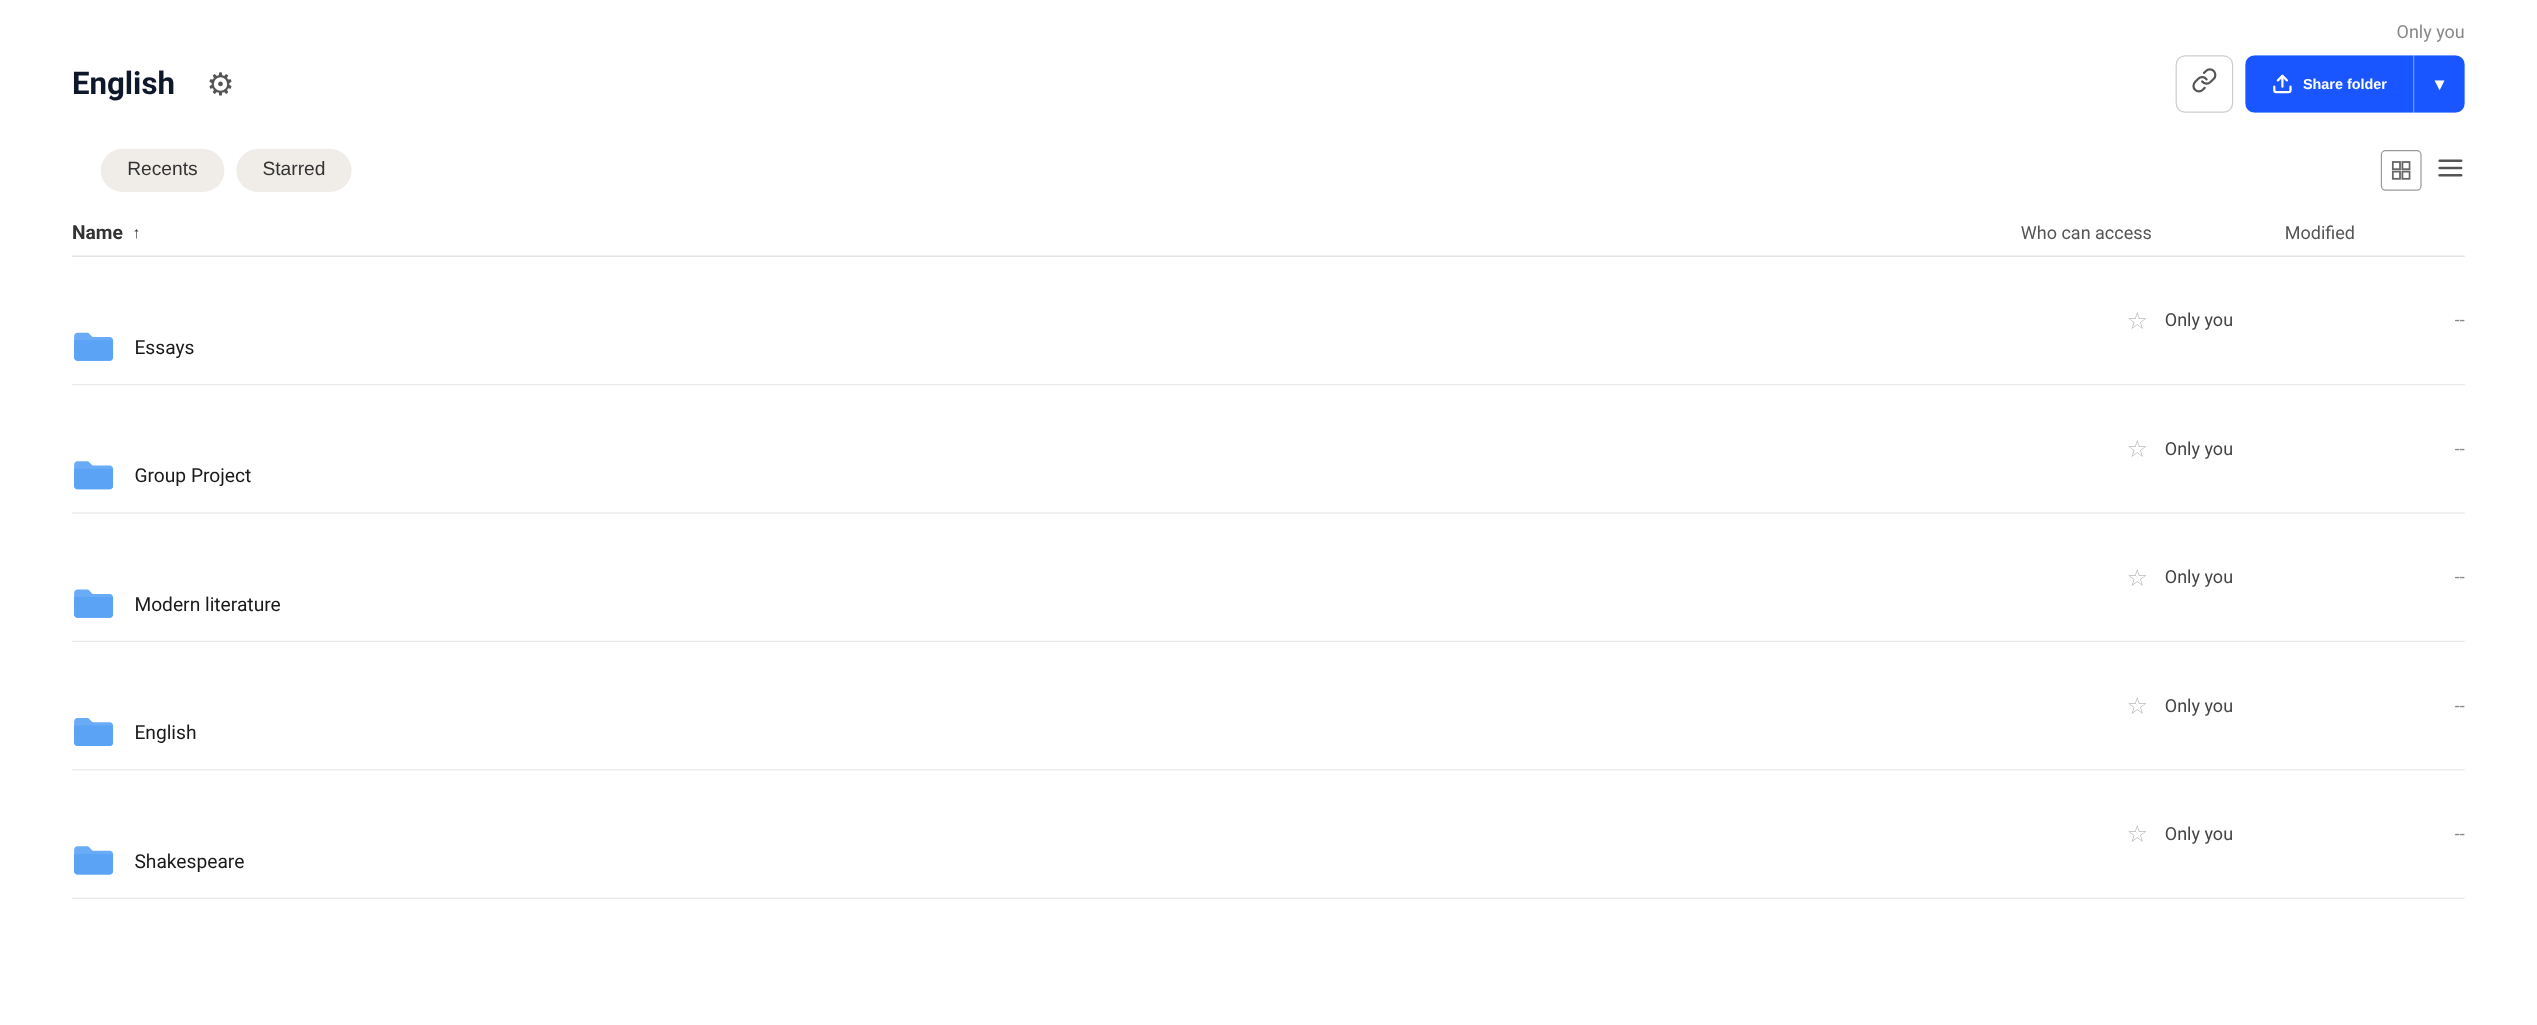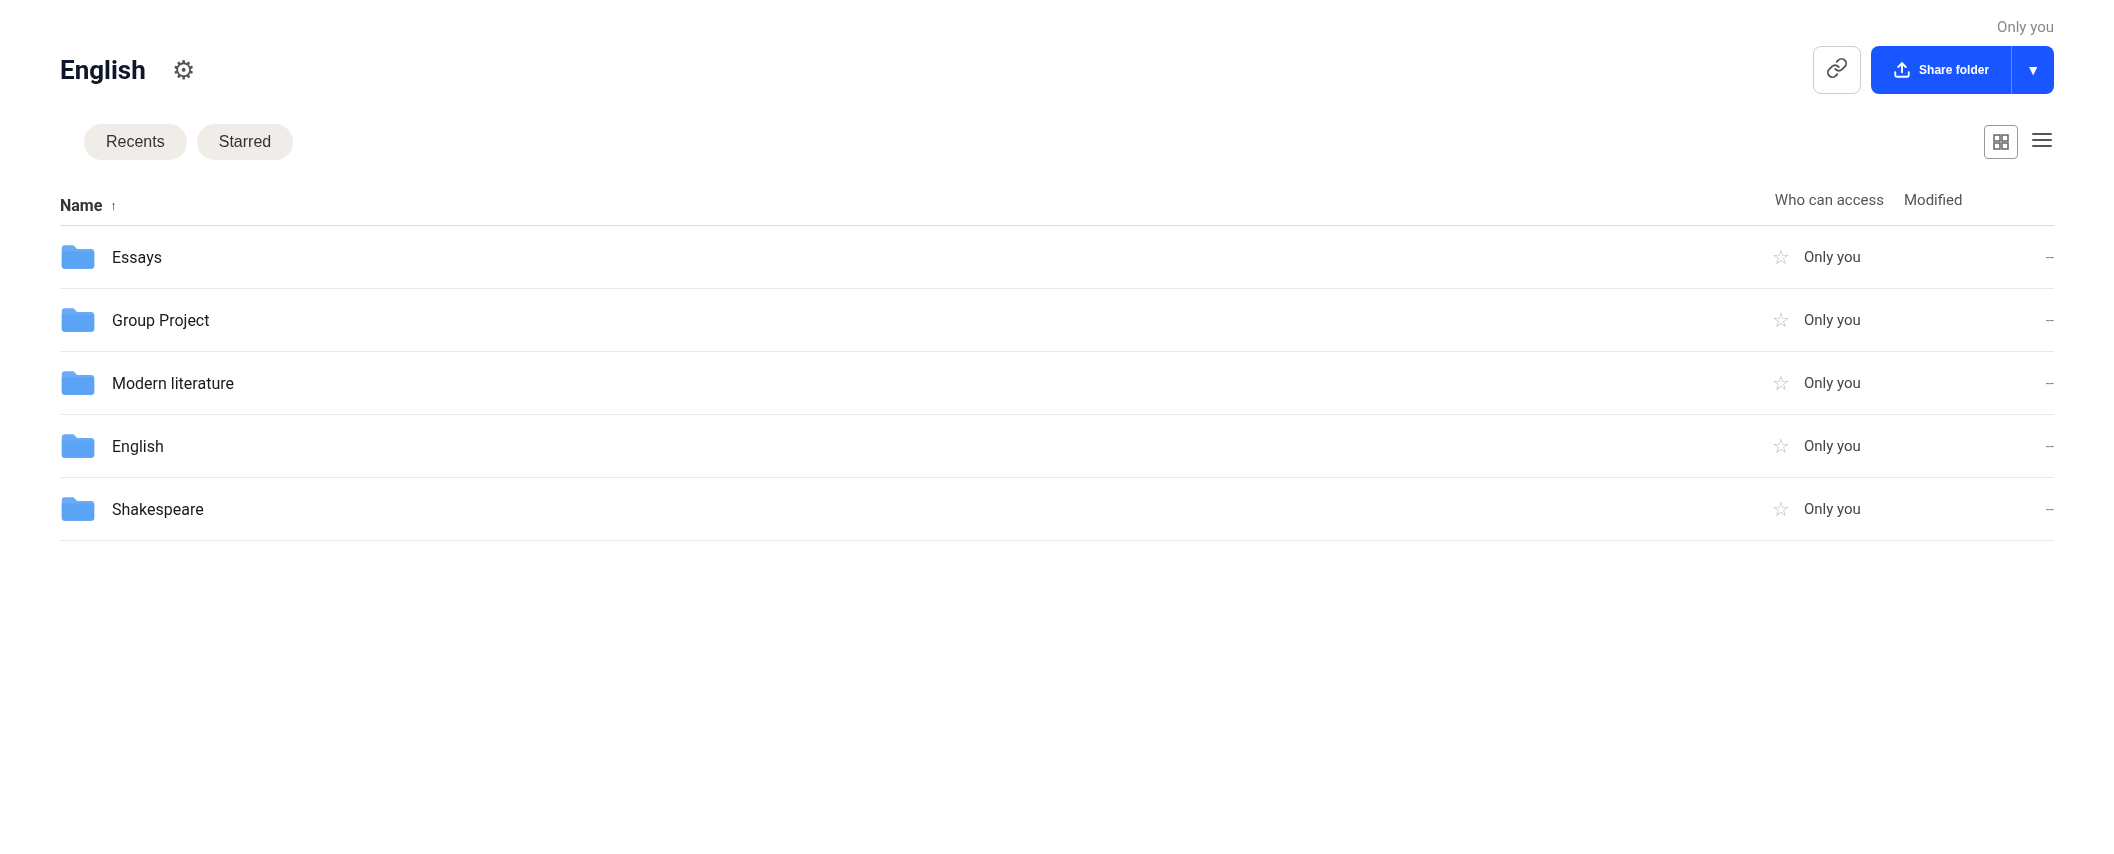--- a/index.html
+++ b/index.html
@@ -160,28 +160,27 @@
       color: #333;
     }
 
     .col-name {
       flex: 1;
       display: flex;
       align-items: center;
       gap: 6px;
       font-weight: 700;
       font-size: 16px;
-      margin-top: 12px;
     }
 
     .col-access {
       width: 220px;
       font-size: 15px;
       color: #555;
-      text-align: right;
+      text-align: left;
       padding-right: 20px;
     }
 
     .col-modified {
       width: 150px;
       font-size: 15px;
       color: #555;
     }
 
     .sort-arrow {
@@ -197,20 +196,21 @@
       cursor: pointer;
     }
 
     .file-name-cell {
       flex: 1;
       display: flex;
       align-items: center;
       gap: 16px;
       font-size: 16px;
       color: #1a1a1a;
+      margin-top: 44px;
     }
 
     .folder-icon {
       width: 36px;
       height: 30px;
       flex-shrink: 0;
     }
 
     .file-access-cell {
       width: 220px;

